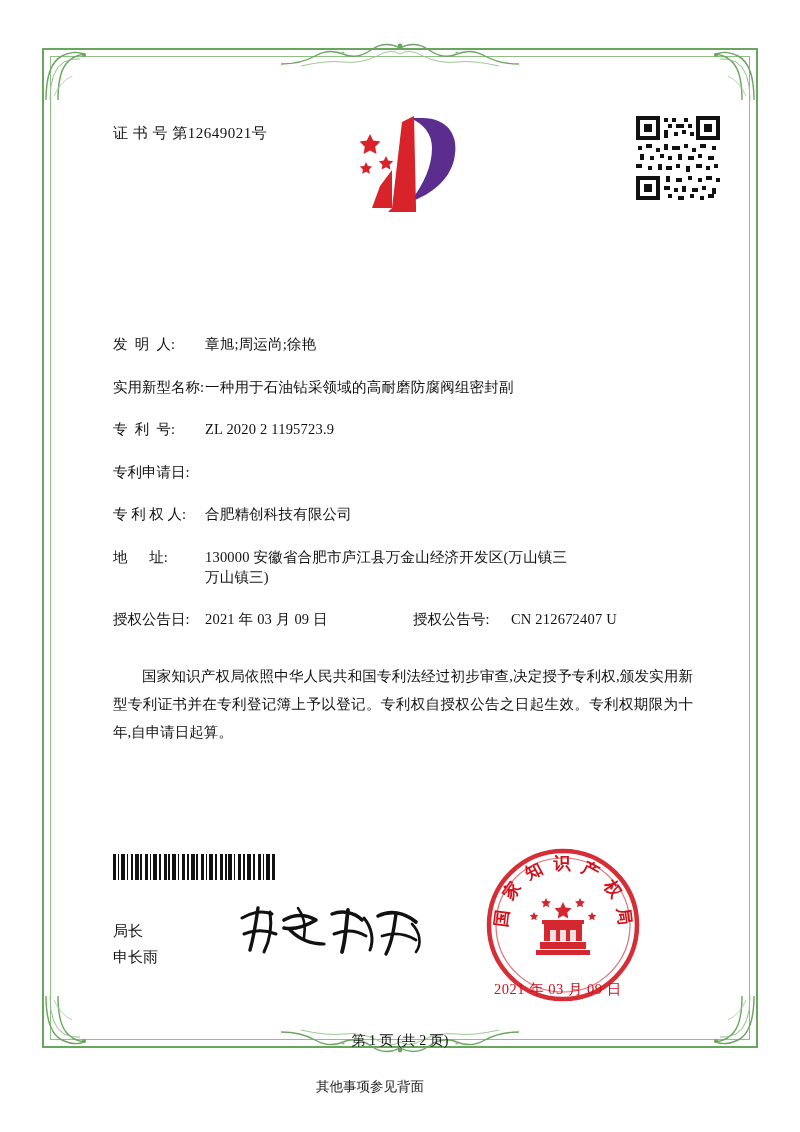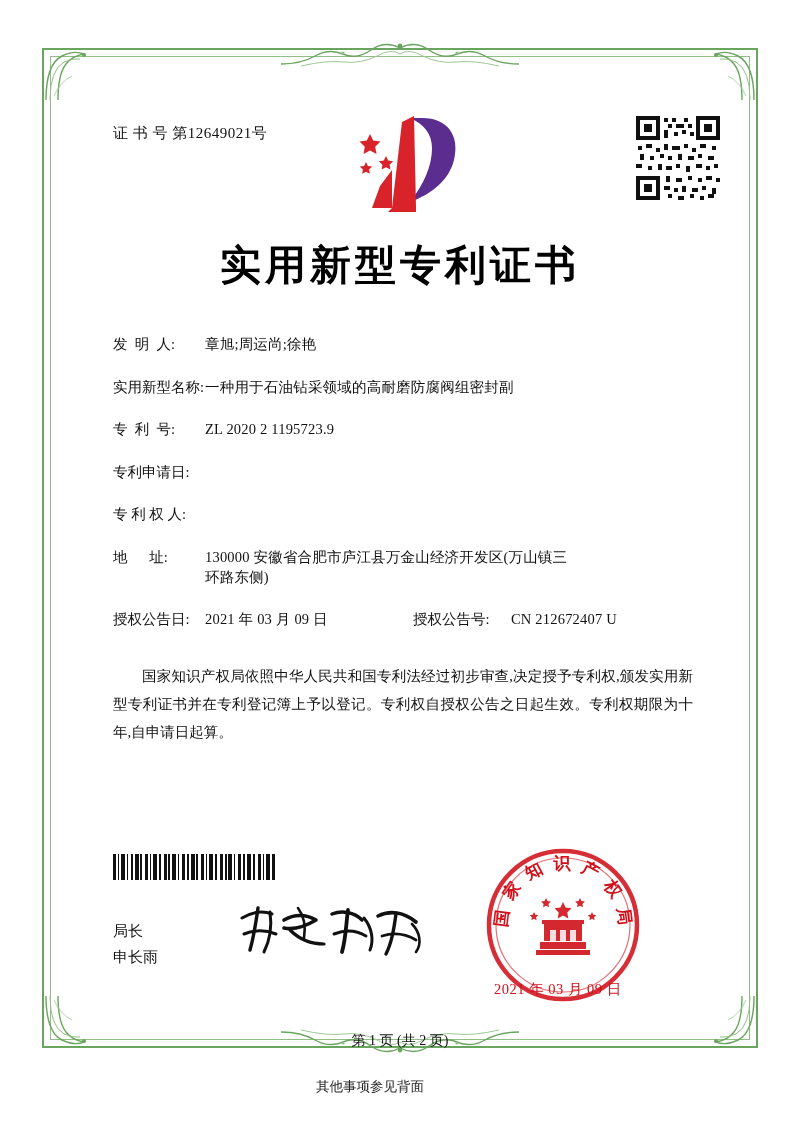--- a/index.html
+++ b/index.html
@@ -357,21 +357,20 @@
           <rect x="78" y="74" width="4" height="6"></rect>
         <rect x="34" y="80" width="4" height="4"></rect>
           <rect x="44" y="82" width="6" height="4"></rect>
           <rect x="56" y="80" width="4" height="4"></rect>
         <rect x="66" y="82" width="4" height="4"></rect>
           <rect x="74" y="80" width="6" height="4"></rect>
       </g>
     </svg>
   </div>
 
-  <div class="doc-title">实用新型专利证书</div>
 
   <div class="fields">
 
     <div class="field-row">
       <span class="field-label">发  明  人:</span>
       <span class="field-value">章旭;周运尚;徐艳</span>
     </div>
 
     <div class="field-row">
       <span class="field-label">实用新型名称:</span>
@@ -382,27 +381,28 @@
       <span class="field-label">专  利  号:</span>
       <span class="field-value">ZL 2020 2 1195723.9</span>
     </div>
 
     <div class="field-row">
       <span class="field-label">专利申请日:</span>
     </div>
 
     <div class="field-row">
       <span class="field-label">专 利 权 人:</span>
+      <span class="field-value">合肥精创科技有限公司</span>
     </div>
 
     <div class="field-row">
       <span class="field-label">地      址:</span>
       <span class="field-value">
         <span class="cont">130000 安徽省合肥市庐江县万金山经济开发区(万山镇三</span>
-        <span class="cont">环路东侧)</span>
+        <span class="cont">万山镇三)</span>
       </span>
     </div>
 
     <div class="row-dual">
       <span class="dual-left">
         <span class="field-label">授权公告日:</span>
         <span class="field-value">2021 年 03 月 09 日</span>
       </span>
       <span class="dual-right">
         <span class="field-label">授权公告号:</span>

